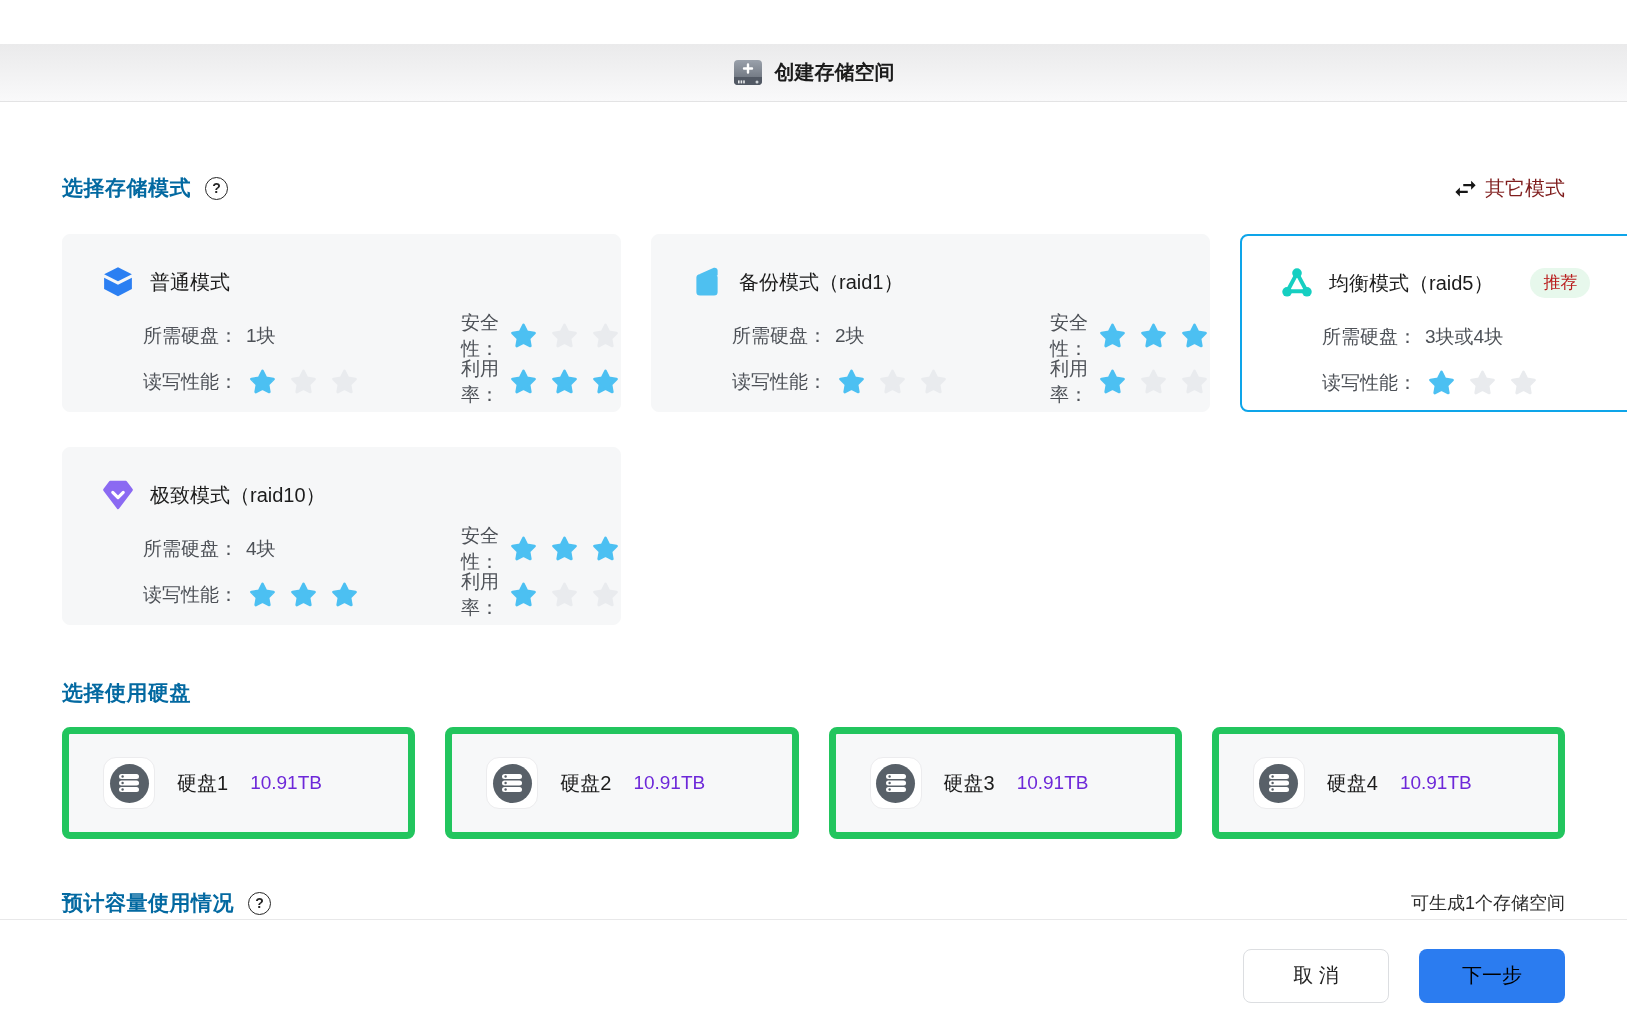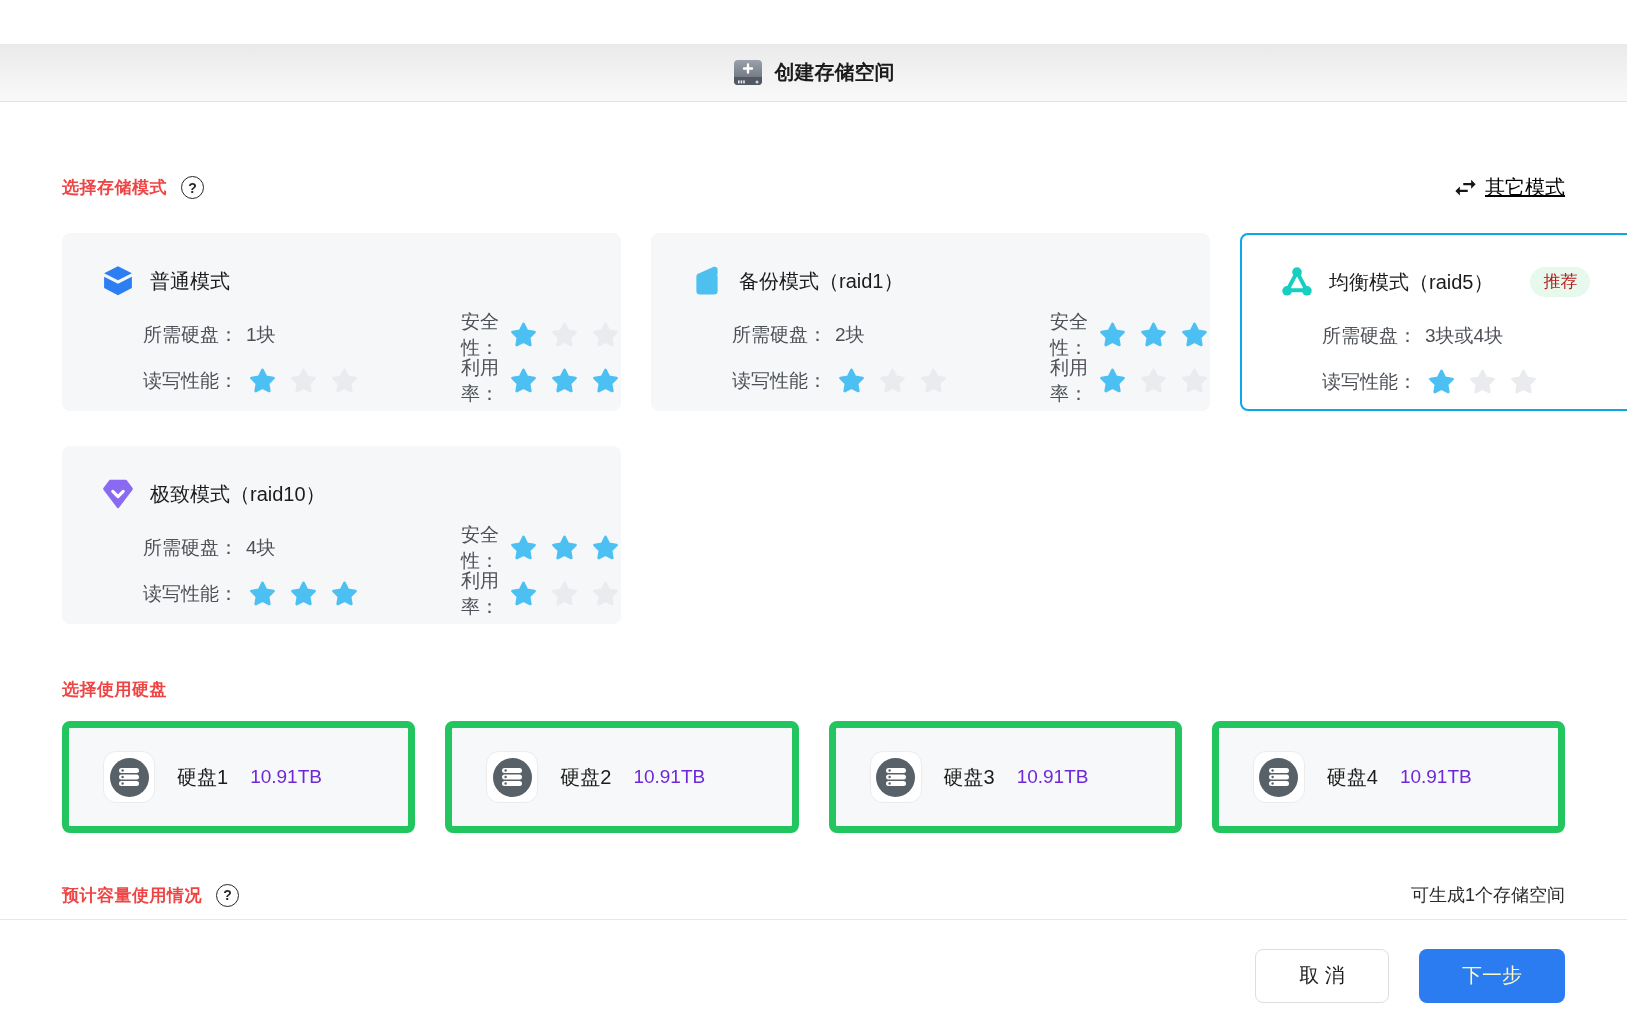--- a/index.html
+++ b/index.html
@@ -8,26 +8,26 @@
   .page { position:relative; width:1627px; height:1031px; overflow:hidden; background:#fff; }
 
   
   .hdr { height:58px; background:linear-gradient(#eaeaeb,#f9f9fa); border-bottom:1px solid #e3e3e4;
     display:flex; align-items:center; justify-content:center; gap:12px;margin-top:44px; }
   .hdr-title { font-size:20px; font-weight:700; color:#1b1b1b; }
 
   
   .main { padding:0 62px; }
   .sec-head { display:flex; align-items:center; }
-  .sec-title { font-size:17px; font-weight:700; color:#ef4444; letter-spacing:0.5px; }
+  .sec-title { font-size:21px; font-weight:700; color:#0369a1; letter-spacing:0.5px; }
   .help { width:23px; height:23px; border:1.8px solid #262626; border-radius:50%; margin-left:14px;
     display:inline-flex; align-items:center; justify-content:center;
     font-size:14px; font-weight:700; color:#262626; cursor:pointer; }
   .head-row1 { margin-top:72px; justify-content:space-between; }
-  .other-modes { display:flex; align-items:center; gap:6px; font-size:20px; color:#000000; cursor:pointer;text-decoration:underline; }
+  .other-modes { display:flex; align-items:center; gap:6px; font-size:20px; color:#7f1d1d; cursor:pointer; }
 
   .modes-grid { margin-top:32px; display:grid; grid-template-columns:1fr 1fr 1fr; column-gap:30px; row-gap:35px; }
   .mode-card { background:#f6f7f8; border:1px solid #f6f7f8; border-radius:8px; height:178px;
     padding:30px 0 0 38px; cursor:pointer; }
   .mode-card.selected { background:#fff; border:2px solid #0ea5e9; }
   .mode-head { display:flex; align-items:center; gap:15px; }
   .mode-icon { width:34px; height:34px; display:inline-flex; }
   .mode-title { font-size:20px; font-weight:500; color:#1c1c1c; }
   .badge { background:#e7f8ec; color:#b91c1c; font-size:17px; line-height:1;
     padding:6px 13px 7px; border-radius:15px; margin-left:22px; }
@@ -52,22 +52,22 @@
   
   .head-cap { margin-top:50px; justify-content:space-between; }
   .cap-note { font-size:18px; color:#2b2b2b; }
 
   
   .footer { position:absolute; left:0; right:0; bottom:0; height:112px; background:#fff;
     border-top:1px solid #e8e8e9; display:flex; align-items:center; justify-content:flex-end;
     gap:30px; padding-right:62px; }
   .btn { height:54px; border-radius:8px; font-size:20px; cursor:pointer;
     font-family:"Liberation Sans","DejaVu Sans",sans-serif; }
-  .btn-cancel { width:134px; background:#fff; border:1px solid #dcdee1; color:#1f1f1f; }
-  .btn-next { width:146px; background:#2b7cf0; border:none; color:#fef9c3; }
+  .btn-cancel { width:146px; background:#fff; border:1px solid #dcdee1; color:#1f1f1f; }
+  .btn-next { width:146px; background:#2b7cf0; border:none; color:#000000; }
 </style>
 </head>
 <body>
 
 <div class="page">
 
   <div class="hdr">
     <span style="display:inline-flex">
       <svg width="30" height="28" viewBox="0 0 30 28">
         <defs>

